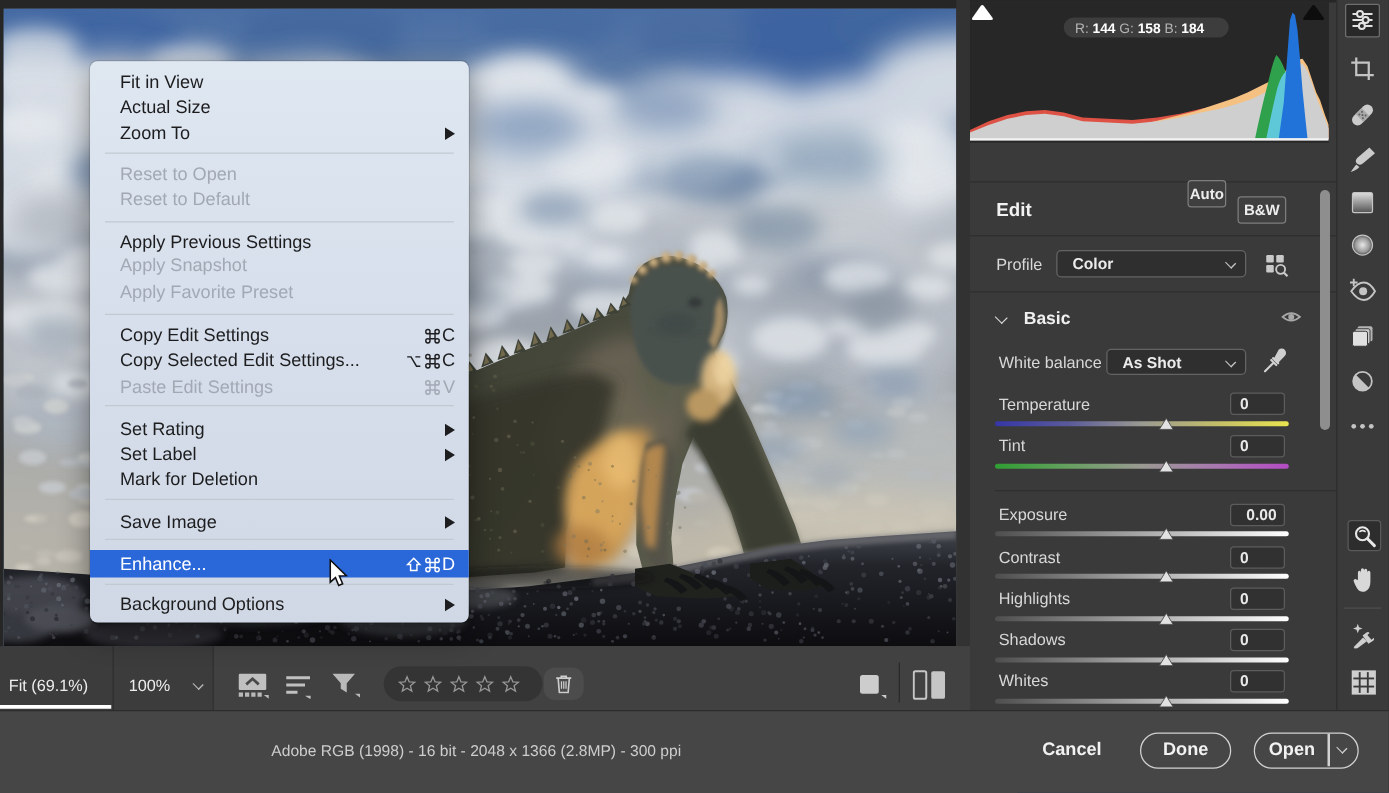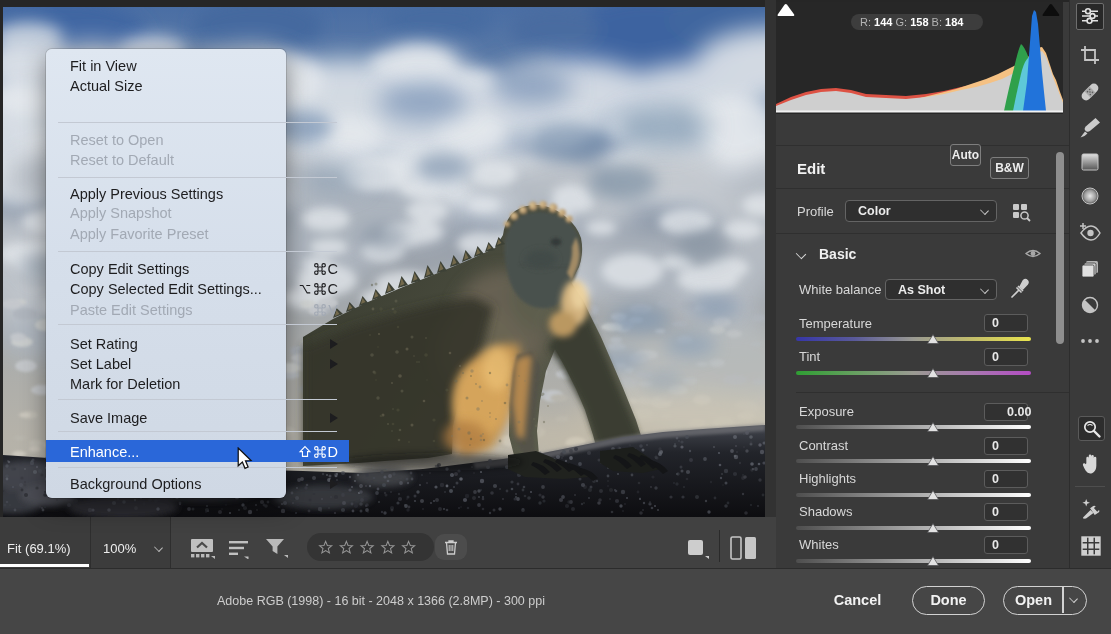--- a/index.html
+++ b/index.html
@@ -35,21 +35,21 @@
 .btn { position:absolute; height:22px; border:1px solid #7e7e7e; border-radius:3px;
   background:#3f3f3f; color:#ececec; font-size:12px; font-weight:bold; text-align:center; }
 .ddown { position:absolute; background:#2f2f2f; border:1px solid #646464; border-radius:4px;
   color:#ececec; font-size:12.5px; font-weight:bold; }
 .ddown .chv { position:absolute; right:8px; top:6px; width:7px; height:7px;
   border-right:1.6px solid #c9c9c9; border-bottom:1.6px solid #c9c9c9; transform:rotate(45deg) scale(1,0.8); }
 .track { position:absolute; height:4px; border-radius:2px; width:235px; left:20px; }
 .thumb { position:absolute; width:12px; height:10px; left:131px; top:-3px; }
 
 
-#menu { left:46px; top:49px; width:240px; height:449px; border-radius:6px;
+#menu { left:72px; top:49px; width:303px; height:449px; border-radius:6px;
   background:linear-gradient(180deg,#dfe7f1 0%,#d6dfeb 45%,#cfd8e4 100%);
   box-shadow:0 8px 24px rgba(0,0,0,0.45), 0 0 0 1px rgba(0,0,0,0.12);
   font-size:14.5px; color:#1d1d1f; }
 .mi { position:absolute; left:24px; height:20px; line-height:20px; white-space:nowrap; }
 .mi .sc { position:absolute; right:0; }
 .gray { color:#a2a9b4; }
 .msep { position:absolute; left:12px; width:279px; height:1px; background:#c3c9d3; }
 .tri { position:absolute; right:0; top:5px; width:0; height:0;
   border-left:8px solid #1d1d1f; border-top:5px solid transparent; border-bottom:5px solid transparent; }
 .sc { position:absolute; right:0; top:0; display:flex; align-items:center; }
@@ -1478,21 +1478,21 @@
       </div>
     <div class="lbl abs" style="left:23px;top:349px">Tint</div>
     <div class="vbox" style="left:208px;top:348px">0</div>
     <div class="track" style="top:371px;background:linear-gradient(90deg,#2f9e33,#66a060 25%,#9a9a92 50%,#a878b0 75%,#b44cc4)">
         <svg class="thumb" width="12" height="10" viewBox="0 0 12 10">
           <path d="M6 0.6 L11.5 9.5 L0.5 9.5 Z" fill="#e2e2e2" stroke="#4a4a4e" stroke-width="0.7"></path>
         </svg>
       </div>
     <div class="abs" style="left:20px;top:392px;width:273px;height:1px;background:#2f2f2f"></div>
     <div class="lbl abs" style="left:23px;top:404px">Exposure</div>
-    <div class="vbox" style="left:208px;top:403px;padding-left:22px">0.00</div>
+    <div class="vbox" style="left:208px;top:403px;padding-left:12px">0.00</div>
     <div class="track" style="top:425px;background:linear-gradient(90deg,#4e4e4e,#a8a8a8 50%,#ffffff)">
         <svg class="thumb" width="12" height="10" viewBox="0 0 12 10">
           <path d="M6 0.6 L11.5 9.5 L0.5 9.5 Z" fill="#e2e2e2" stroke="#4a4a4e" stroke-width="0.7"></path>
         </svg>
       </div>
     <div class="lbl abs" style="left:23px;top:438px">Contrast</div>
     <div class="vbox" style="left:208px;top:437px">0</div>
     <div class="track" style="top:459px;background:linear-gradient(90deg,#4e4e4e,#a8a8a8 50%,#ffffff)">
         <svg class="thumb" width="12" height="10" viewBox="0 0 12 10">
           <path d="M6 0.6 L11.5 9.5 L0.5 9.5 Z" fill="#e2e2e2" stroke="#4a4a4e" stroke-width="0.7"></path>
@@ -1700,20 +1700,21 @@
     <div class="abs" style="left:912px;top:18px;width:73px;height:29px;border:1.5px solid #d2d2d2;border-radius:15px;text-align:center;line-height:26px;font-size:14.5px;font-weight:bold;color:#f2f2f2">Done</div>
     <div class="abs" style="left:1003px;top:18px;width:84px;height:29px;border:1.5px solid #d2d2d2;border-radius:15px;color:#f2f2f2">
       <div class="abs" style="left:0;top:0;width:59px;text-align:center;line-height:26px;font-size:14.5px;font-weight:bold">Open</div>
       <div class="abs" style="left:58px;top:0;width:1.5px;height:26px;background:#d2d2d2"></div>
       <div class="abs" style="left:66px;top:8px;width:7px;height:7px;border-right:1.6px solid #d2d2d2;border-bottom:1.6px solid #d2d2d2;transform:rotate(45deg) scale(1,0.8)"></div>
     </div>
   </div>
   <div id="menu" class="abs">
     <div class="mi" style="top:7px">Fit in View</div>
     <div class="mi" style="top:27px">Actual Size</div>
+    <div class="mi" style="top:48px;width:268px">Zoom To<span class="tri"></span></div>
     <div class="msep" style="top:73px"></div>
     <div class="mi gray" style="top:81px">Reset to Open</div>
     <div class="mi gray" style="top:101px">Reset to Default</div>
     <div class="msep" style="top:128px"></div>
     <div class="mi" style="top:135px">Apply Previous Settings</div>
     <div class="mi gray" style="top:154px">Apply Snapshot</div>
     <div class="mi gray" style="top:175px">Apply Favorite Preset</div>
     <div class="msep" style="top:202px"></div>
     <div class="mi" style="top:210px;width:268px">Copy Edit Settings<span class="sc"><svg class="g" viewBox="0 0 16 16">
             <g class="gs">

